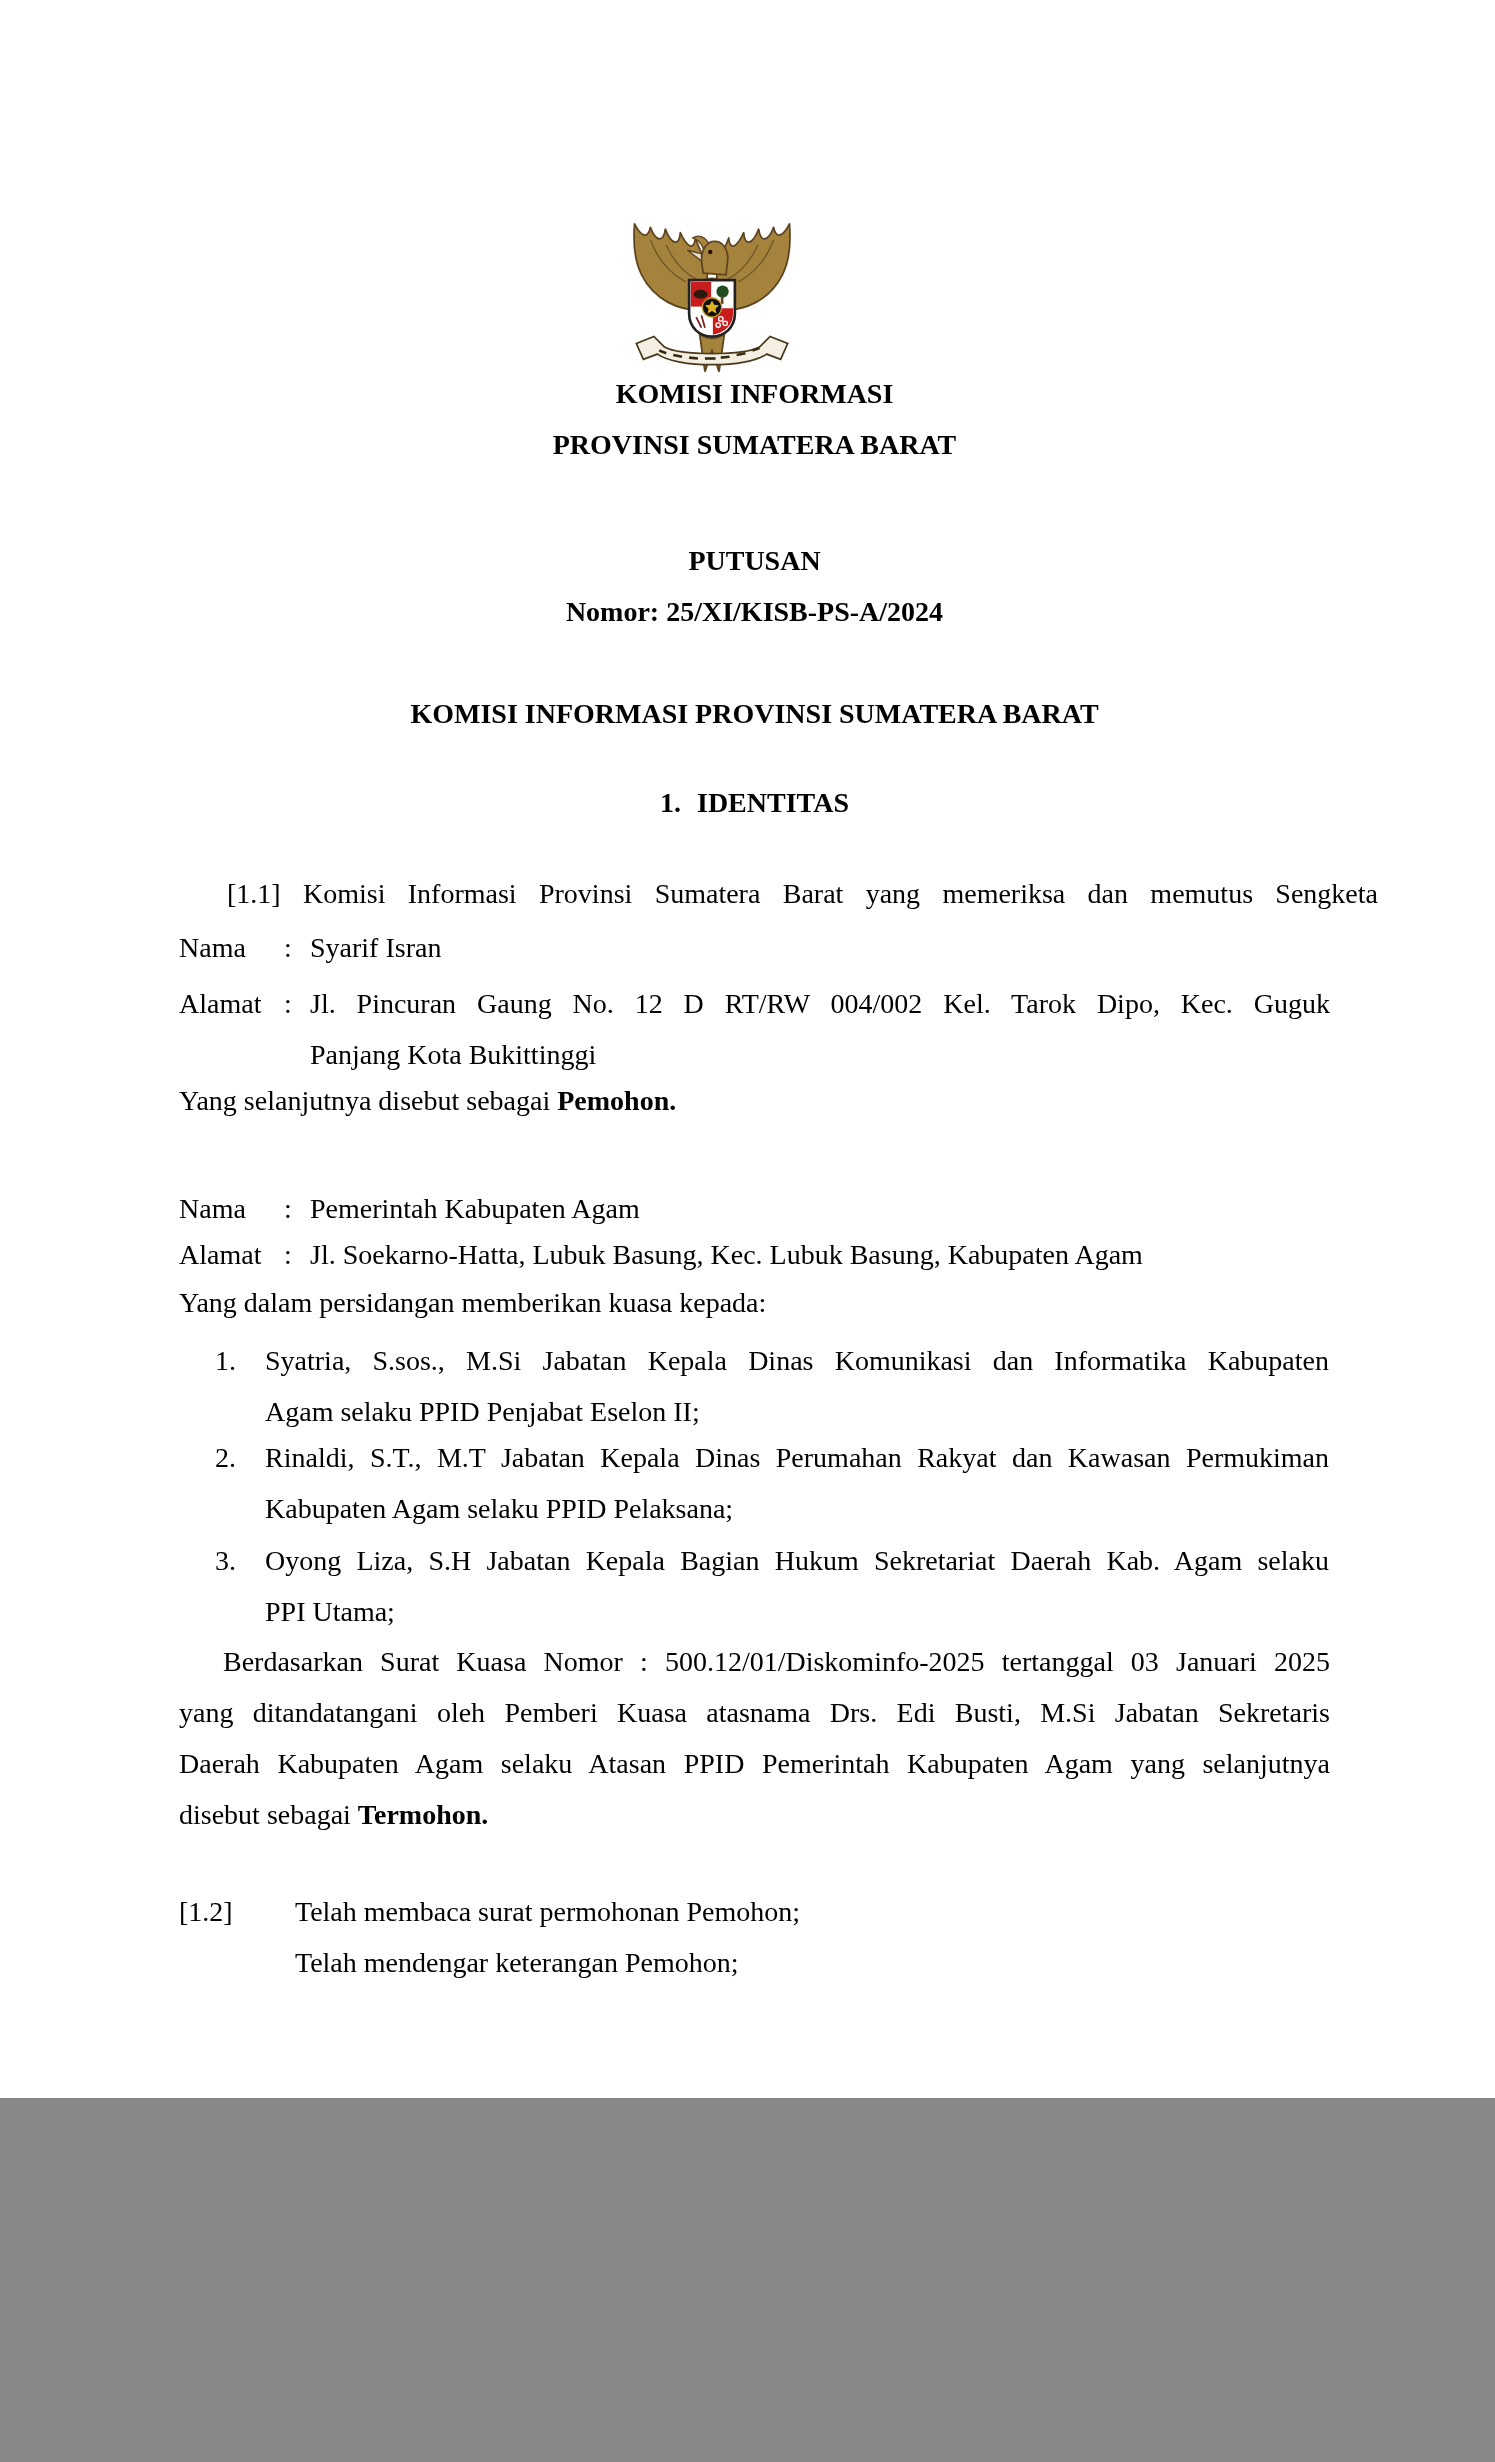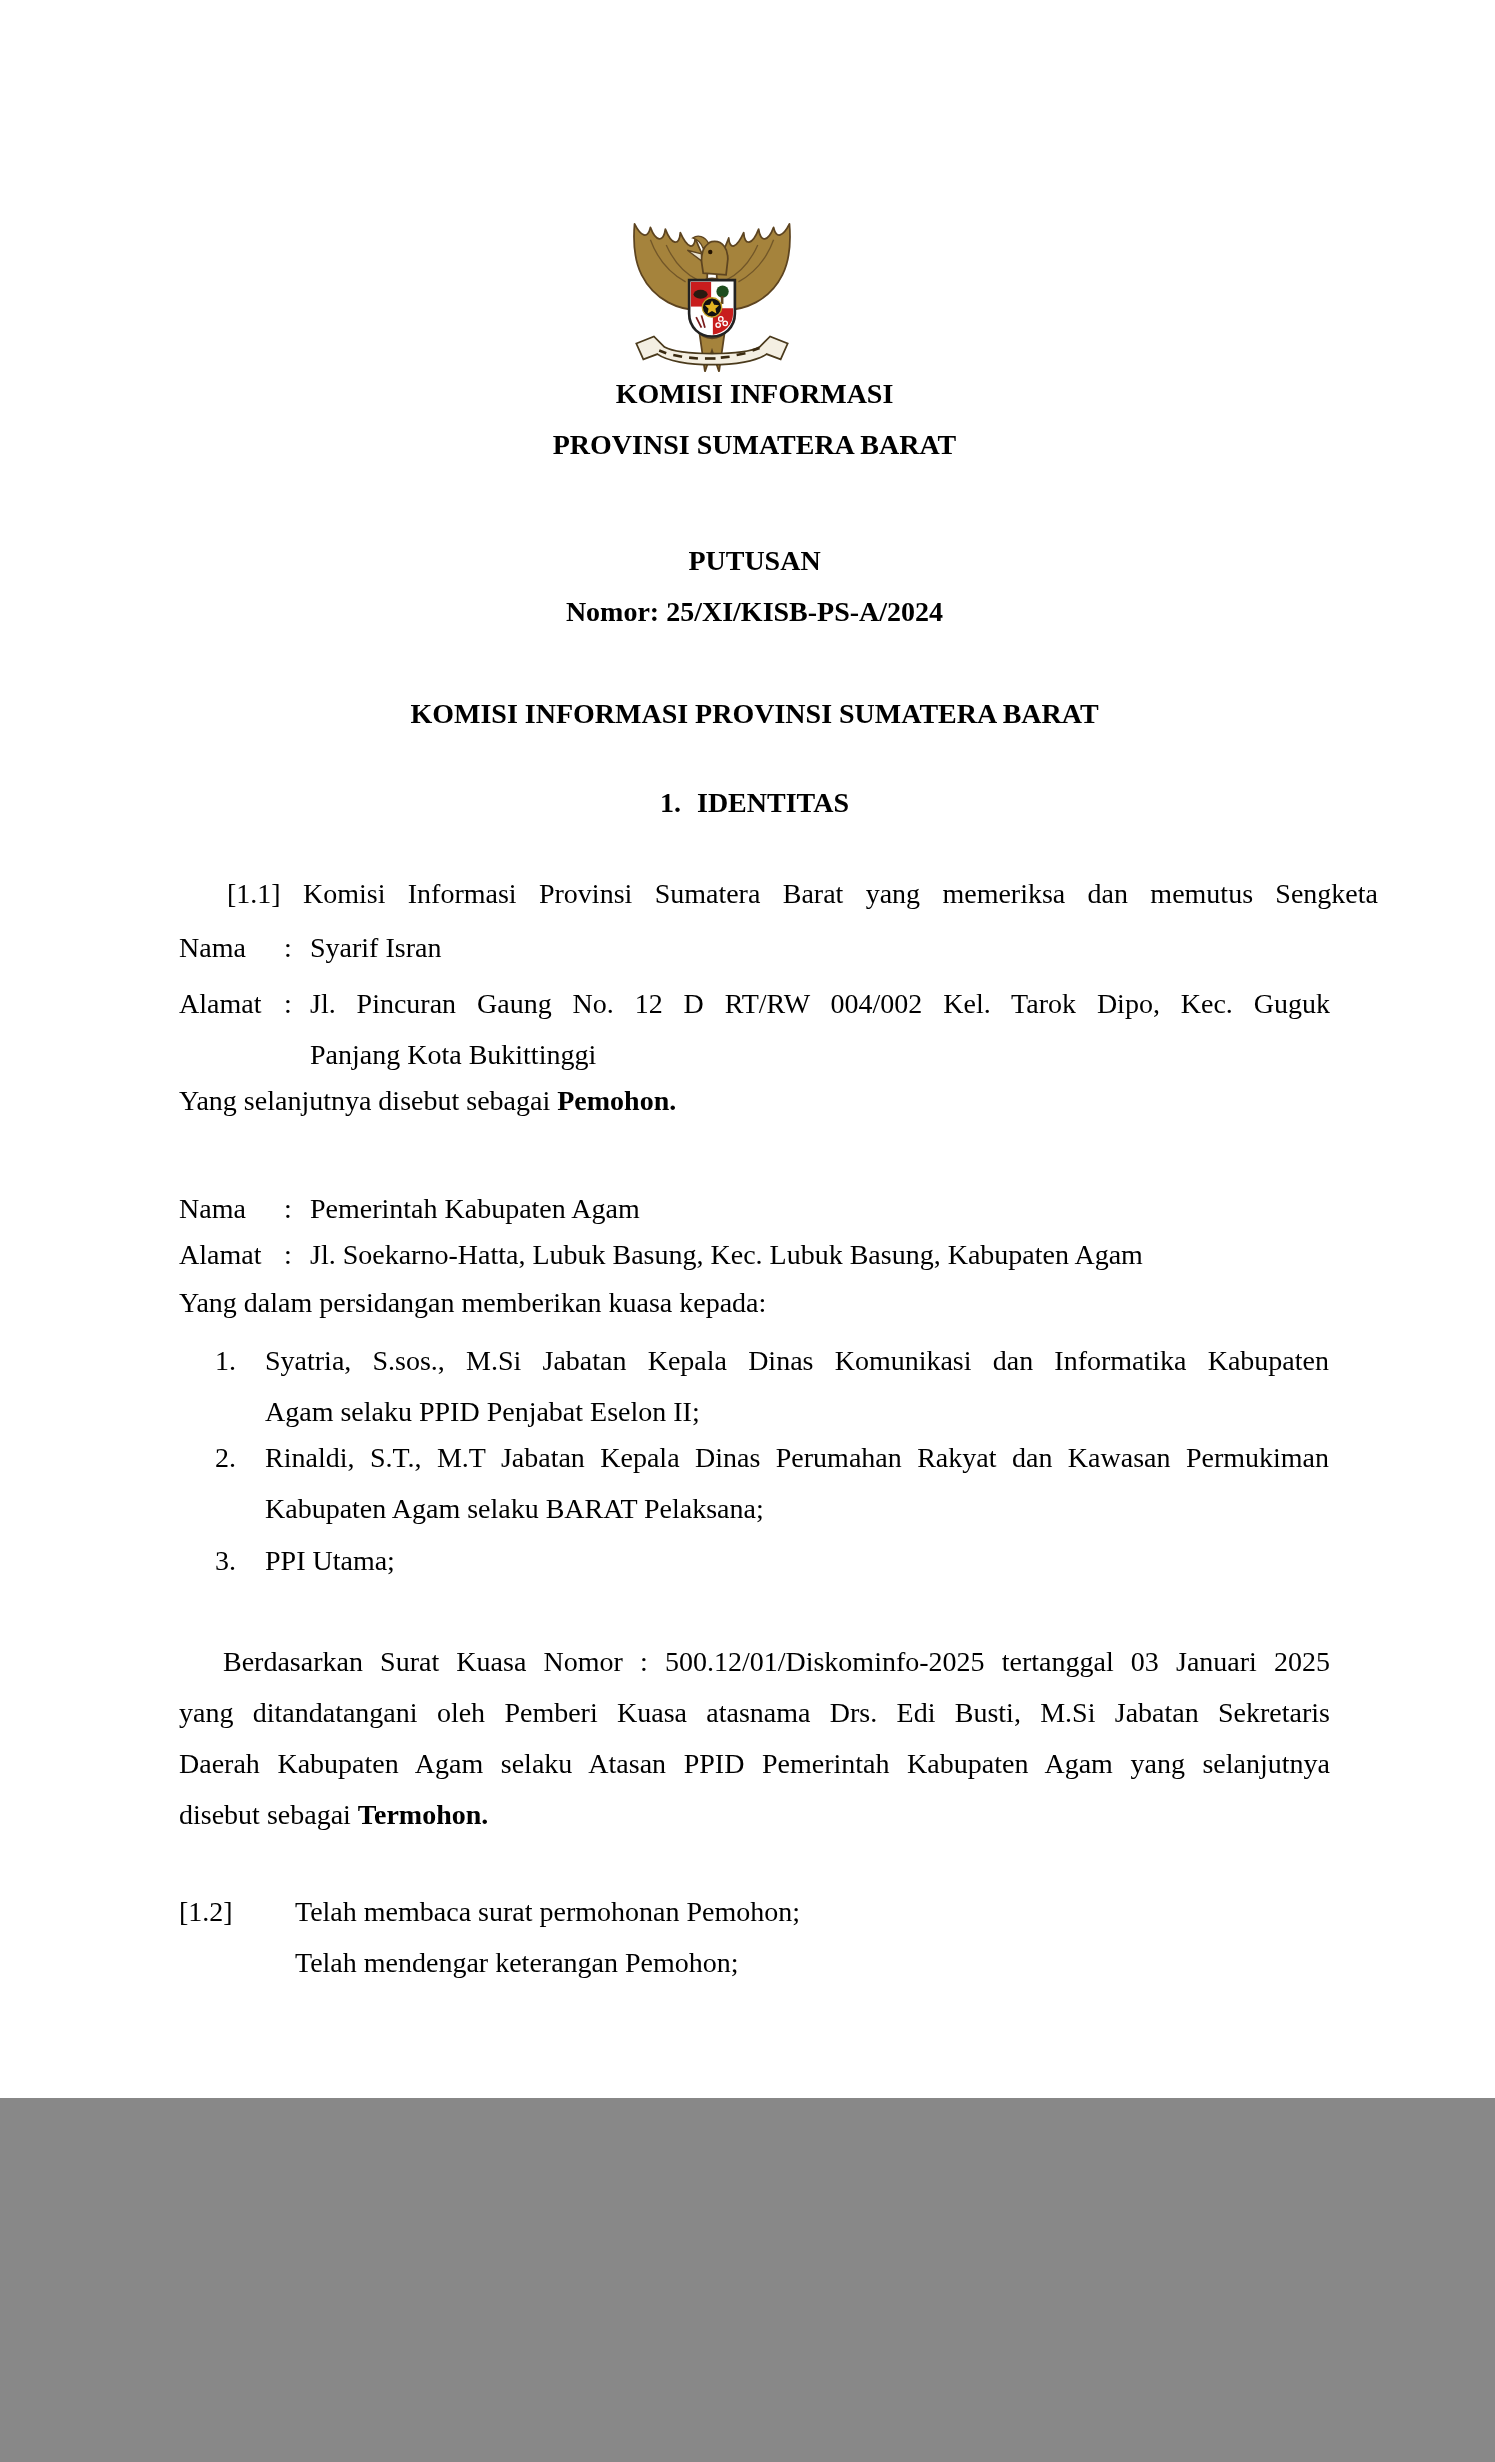--- a/index.html
+++ b/index.html
@@ -147,26 +147,27 @@
     <span class="num">1.</span>
     <span class="itxt">
       <div class="jline">Syatria, S.sos., M.Si Jabatan Kepala Dinas Komunikasi dan Informatika Kabupaten</div>
       <div>Agam selaku PPID Penjabat Eselon II;</div>
     </span>
   </div>
   <div class="kuasa-item" style="top:1432px;">
     <span class="num">2.</span>
     <span class="itxt">
       <div class="jline">Rinaldi, S.T., M.T Jabatan Kepala Dinas Perumahan Rakyat dan Kawasan Permukiman</div>
-      <div>Kabupaten Agam selaku BARAT Pelaksana;</div>
+      <div>Kabupaten Agam selaku PPID Pelaksana;</div>
     </span>
   </div>
   <div class="kuasa-item" style="top:1535px;">
     <span class="num">3.</span>
     <span class="itxt">
+      <div class="jline">Oyong Liza, S.H Jabatan Kepala Bagian Hukum Sekretariat Daerah Kab. Agam selaku</div>
       <div>PPI Utama;</div>
     </span>
   </div>
 
   <div class="block" style="top:1636px;">
     <div class="jline indent1">Berdasarkan Surat Kuasa Nomor : 500.12/01/Diskominfo-2025 tertanggal 03 Januari 2025</div>
     <div class="jline">yang ditandatangani oleh Pemberi Kuasa atasnama Drs. Edi Busti, M.Si Jabatan Sekretaris</div>
     <div class="jline">Daerah Kabupaten Agam selaku Atasan PPID Pemerintah Kabupaten Agam yang selanjutnya</div>
     <div><span>disebut sebagai </span><b>Termohon.</b></div>
   </div>

